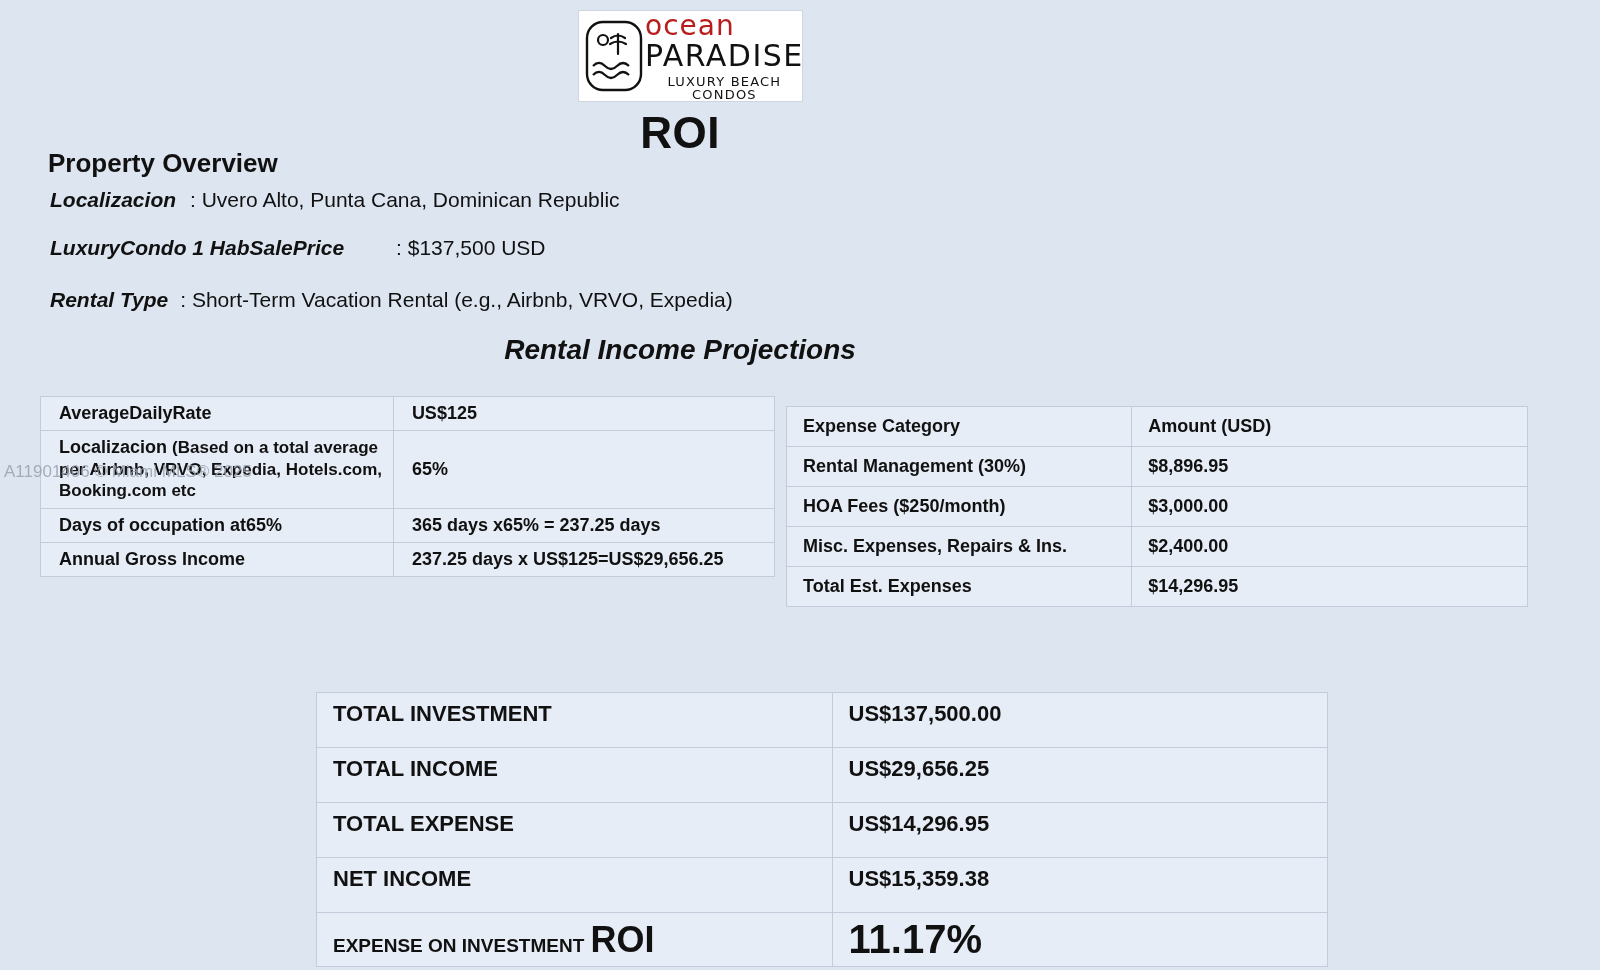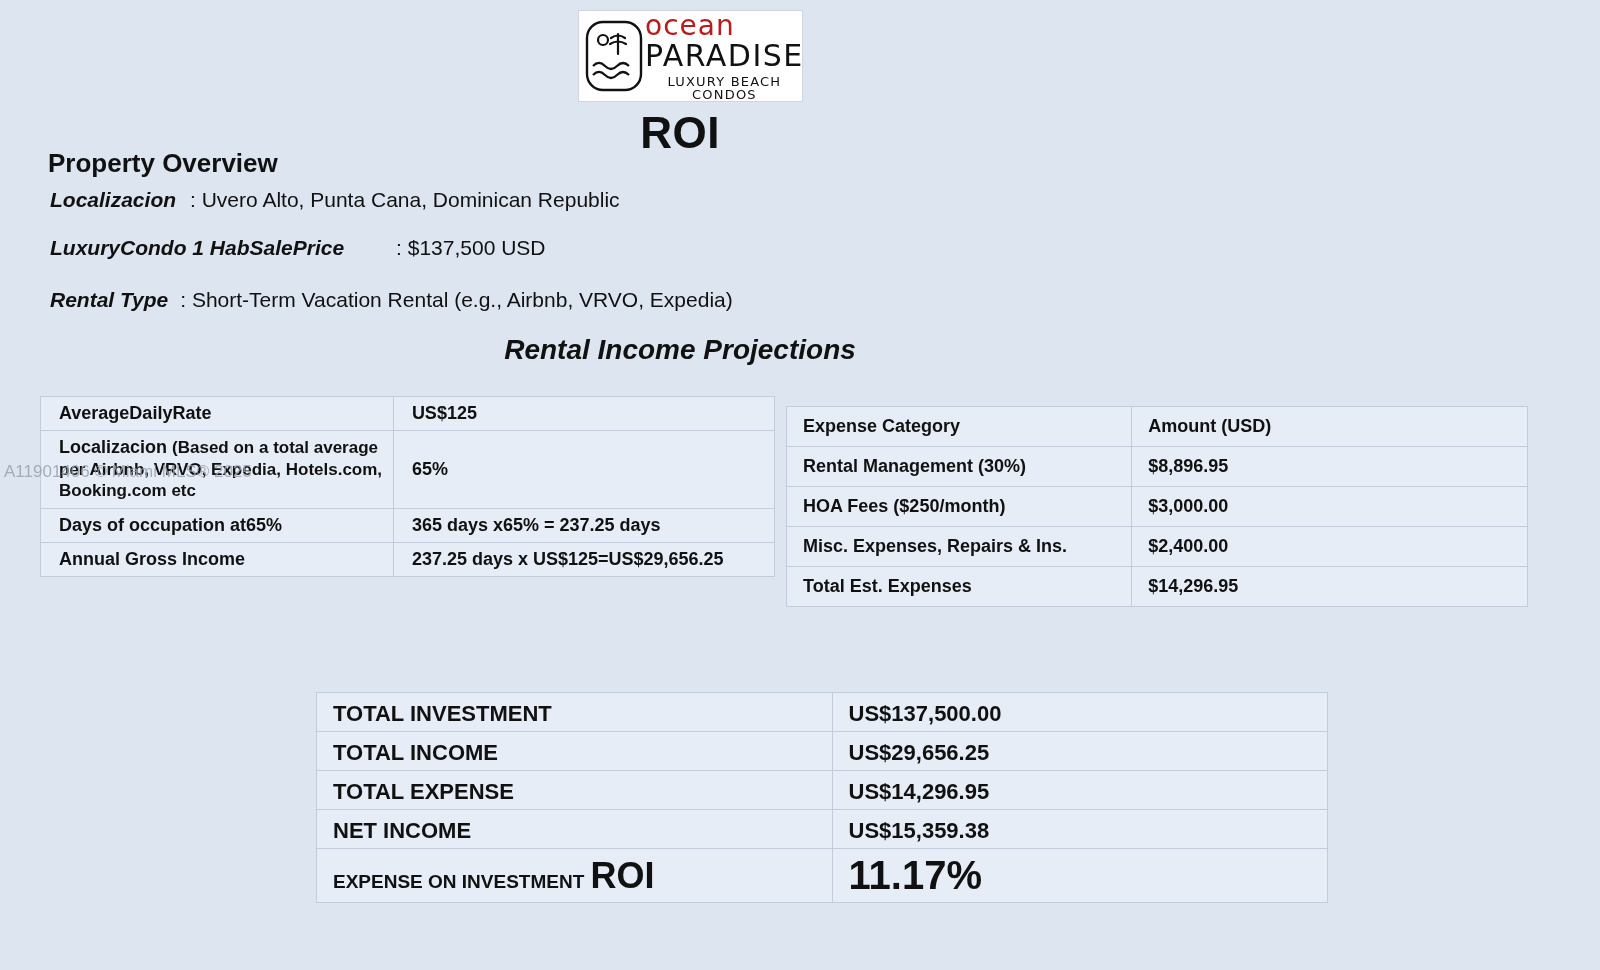--- a/index.html
+++ b/index.html
@@ -167,21 +167,21 @@
   .expense-table tr.header td { font-weight: bold; }
 
   .summary-table {
     position: absolute;
     left: 316px;
     top: 692px;
     width: 1012px;
     font-size: 22px;
   }
   .summary-table td {
-    padding: 8px 12px 4px 16px;
+    padding: 8px 12px 20px 16px;
     font-weight: bold;
   }
   .summary-table td.scol1 { width: 508px; }
   .summary-table td.scol2 { width: 486px; }
   .summary-table tr.roi-row td { padding-top: 4px; padding-bottom: 4px; }
   .roi-label-small { font-size: 19px; font-weight: bold; }
   .roi-label-big { font-size: 36px; font-weight: bold; }
   .roi-value-big { font-size: 40px; font-weight: bold; }
 
   

